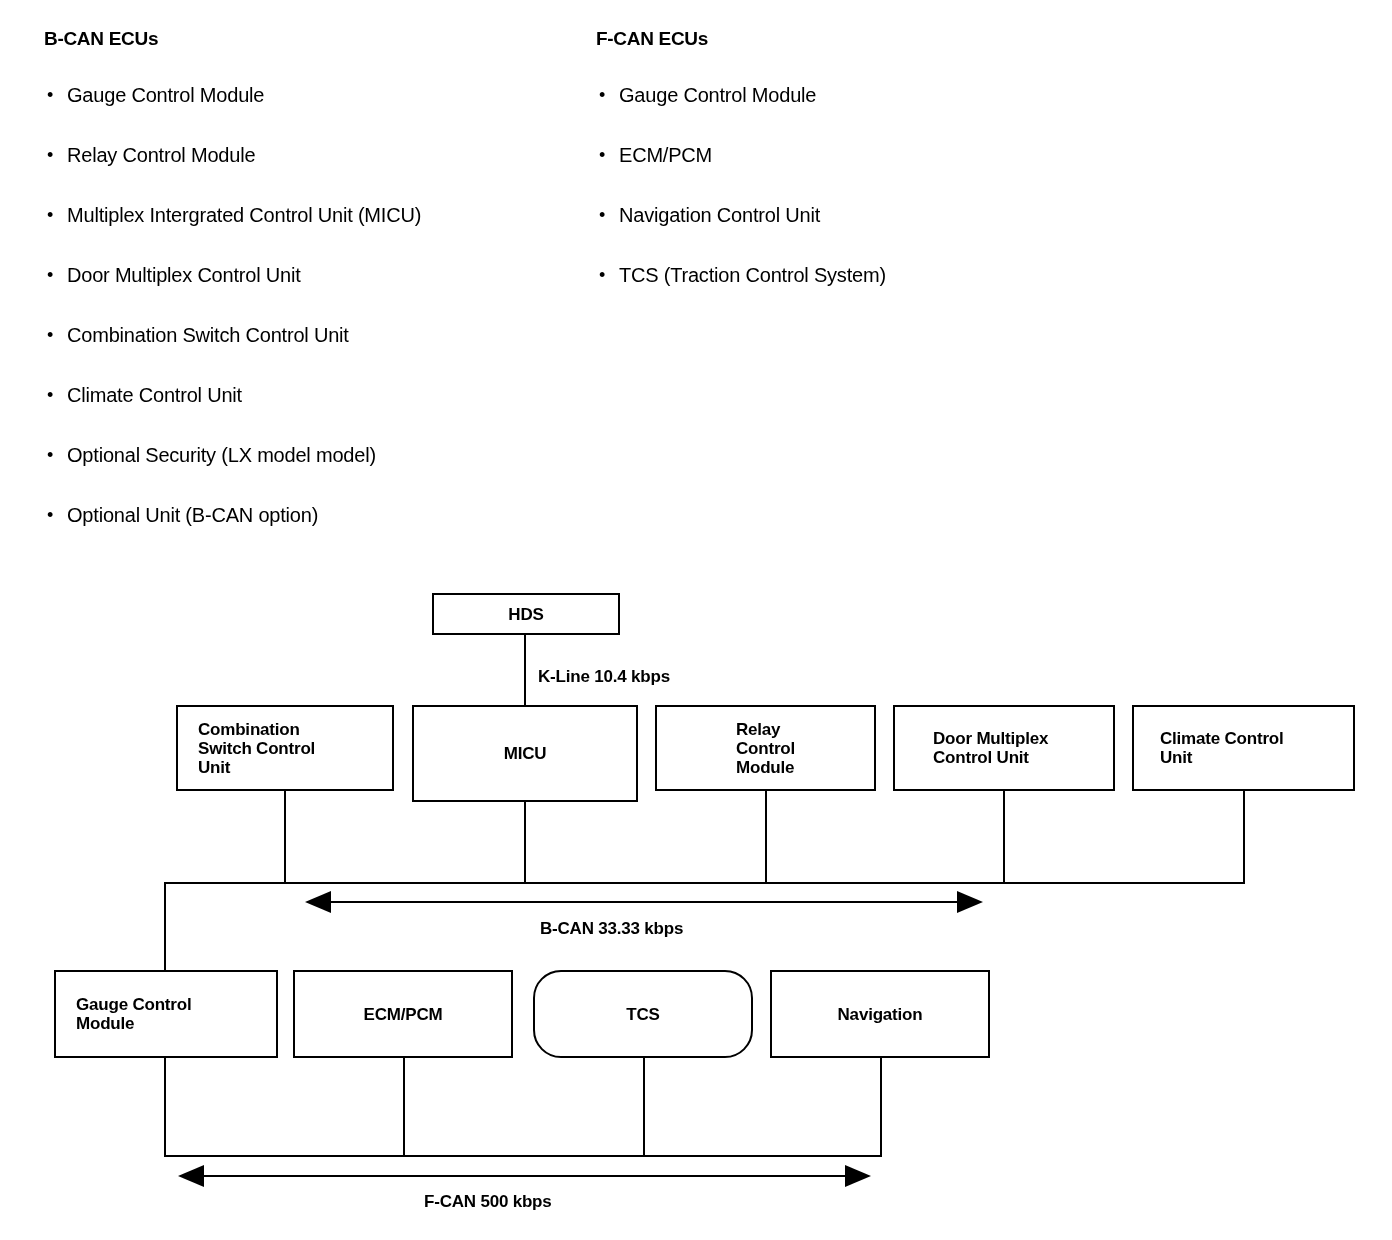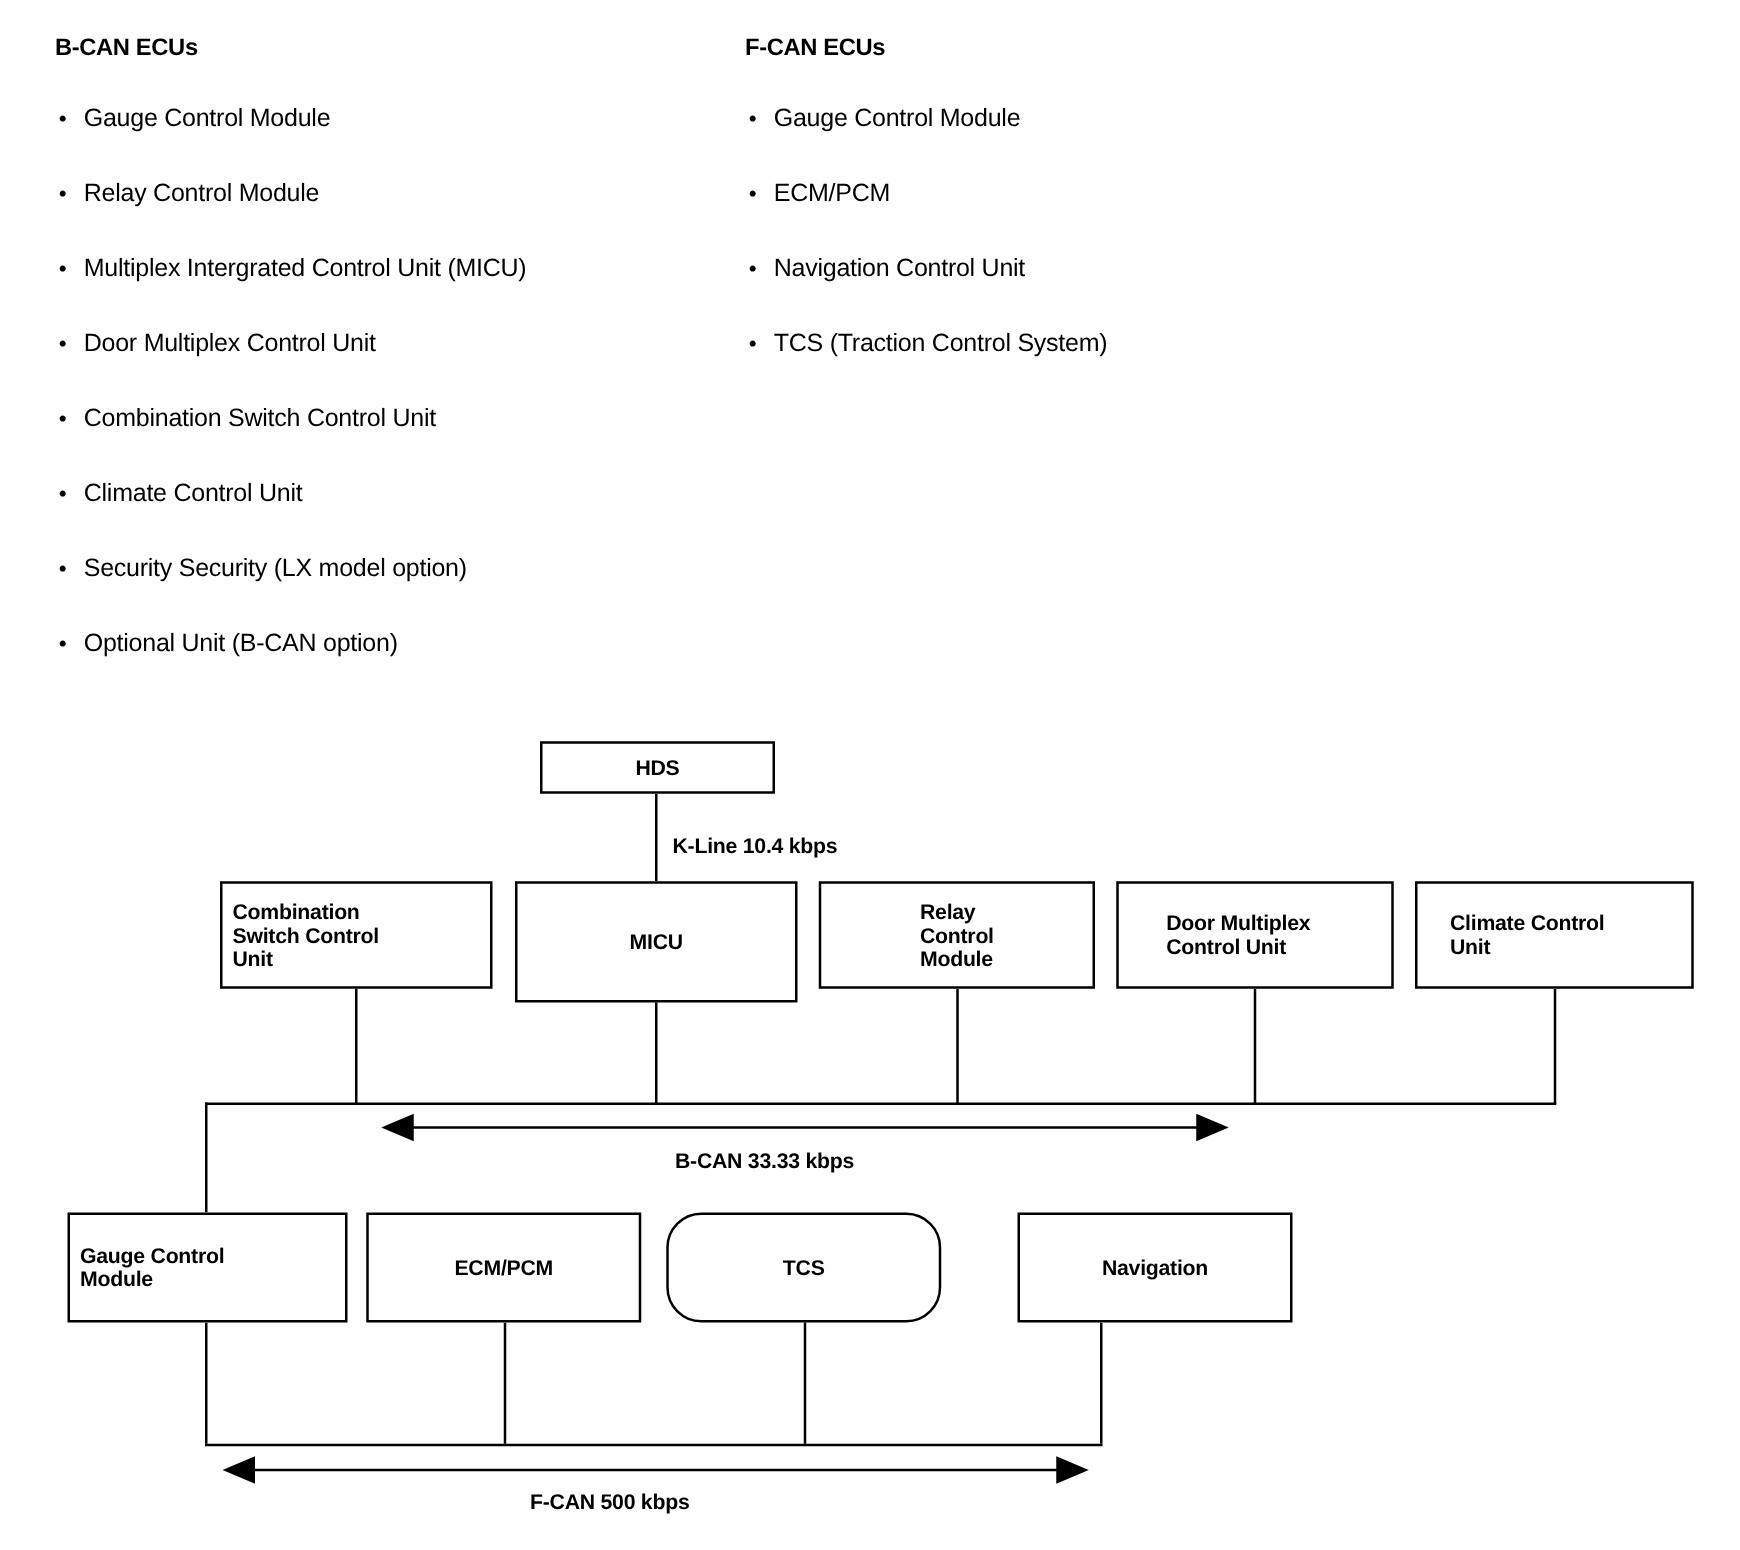--- a/index.html
+++ b/index.html
@@ -75,21 +75,21 @@
     box-sizing: border-box;
     display: flex;
     align-items: center;
     font-size: 17px;
     font-weight: bold;
     line-height: 19px;
     letter-spacing: -0.2px;
     z-index: 3;
   }
   .node.center  { justify-content: center; }
-  .node.leftal  { justify-content: flex-start; text-align: left; padding-left: 8px; }
+  .node.leftal  { justify-content: flex-start; text-align: left; padding-left: 20px; }
 
   
   .wire {
     position: absolute;
     background: #000;
     z-index: 1;
   }
   .wire.h { height: 2px; }
   .wire.v { width: 2px; }
 
@@ -125,21 +125,21 @@
 
 <div class="ecu-column" id="col-bcan">
   <div class="col-heading">B-CAN ECUs</div>
   <ul class="ecu-list">
     <li class="ecu-item"><span class="ecu-bullet">•</span><span>Gauge Control Module</span></li>
     <li class="ecu-item"><span class="ecu-bullet">•</span><span>Relay Control Module</span></li>
     <li class="ecu-item"><span class="ecu-bullet">•</span><span>Multiplex Intergrated Control Unit (MICU)</span></li>
     <li class="ecu-item"><span class="ecu-bullet">•</span><span>Door Multiplex Control Unit</span></li>
     <li class="ecu-item"><span class="ecu-bullet">•</span><span>Combination Switch Control Unit</span></li>
     <li class="ecu-item"><span class="ecu-bullet">•</span><span>Climate Control Unit</span></li>
-    <li class="ecu-item"><span class="ecu-bullet">•</span><span>Security Security (LX model option)</span></li>
+    <li class="ecu-item"><span class="ecu-bullet">•</span><span>Optional Security (LX model model)</span></li>
     <li class="ecu-item"><span class="ecu-bullet">•</span><span>Optional Unit (B-CAN option)</span></li>
   </ul>
 </div>
 
 <div class="ecu-column" id="col-fcan">
   <div class="col-heading">F-CAN ECUs</div>
   <ul class="ecu-list">
     <li class="ecu-item"><span class="ecu-bullet">•</span><span>Gauge Control Module</span></li>
     <li class="ecu-item"><span class="ecu-bullet">•</span><span>ECM/PCM</span></li>
     <li class="ecu-item"><span class="ecu-bullet">•</span><span>Navigation Control Unit</span></li>
@@ -189,21 +189,21 @@
 
   <div class="node leftal" style="left:54px; top:970px; width:224px; height:88px; ">
     <span class="nl">Gauge Control<br>Module</span>
   </div>
   <div class="node center" style="left:293px; top:970px; width:220px; height:88px;">
     <span class="nl">ECM/PCM</span>
   </div>
   <div class="node center" style="left:533px; top:970px; width:220px; height:88px;border-radius:28px;">
     <span class="nl">TCS</span>
   </div>
-  <div class="node center" style="left:770px; top:970px; width:220px; height:88px;margin-left:44px;">
+  <div class="node center" style="left:770px; top:970px; width:220px; height:88px;">
     <span class="nl">Navigation</span>
   </div>
 
   <div class="wire v" style="left:164px; top:1058px; height:97px;"></div>
   <div class="wire v" style="left:403px; top:1058px; height:97px;"></div>
   <div class="wire v" style="left:643px; top:1058px; height:97px;"></div>
   <div class="wire v" style="left:880px; top:1058px; height:97px;"></div>
 
   <div class="wire h" style="left:164px; top:1155px; width:718px;"></div>
 

